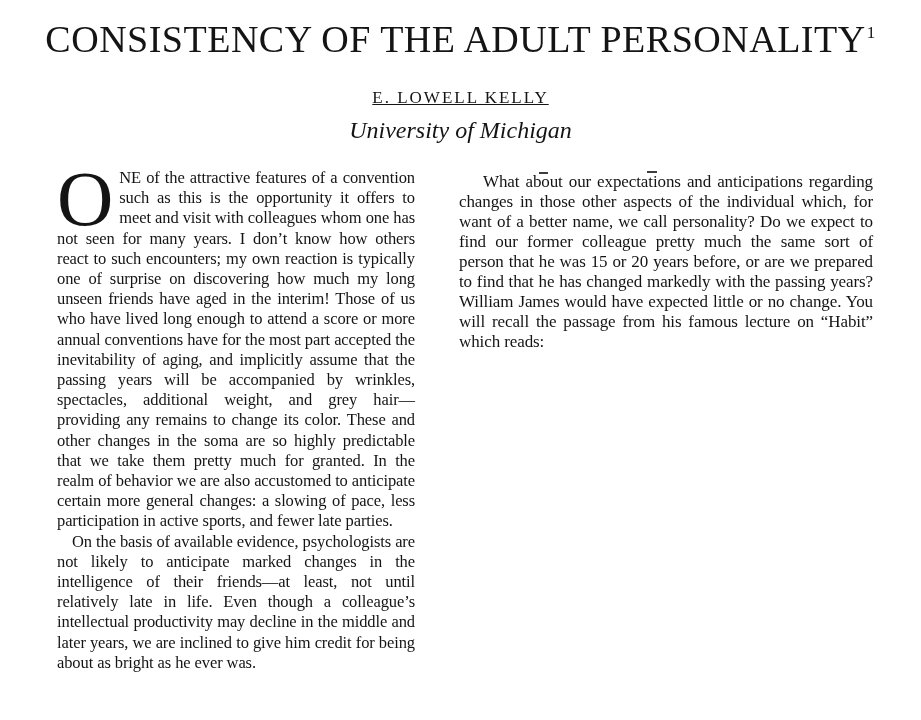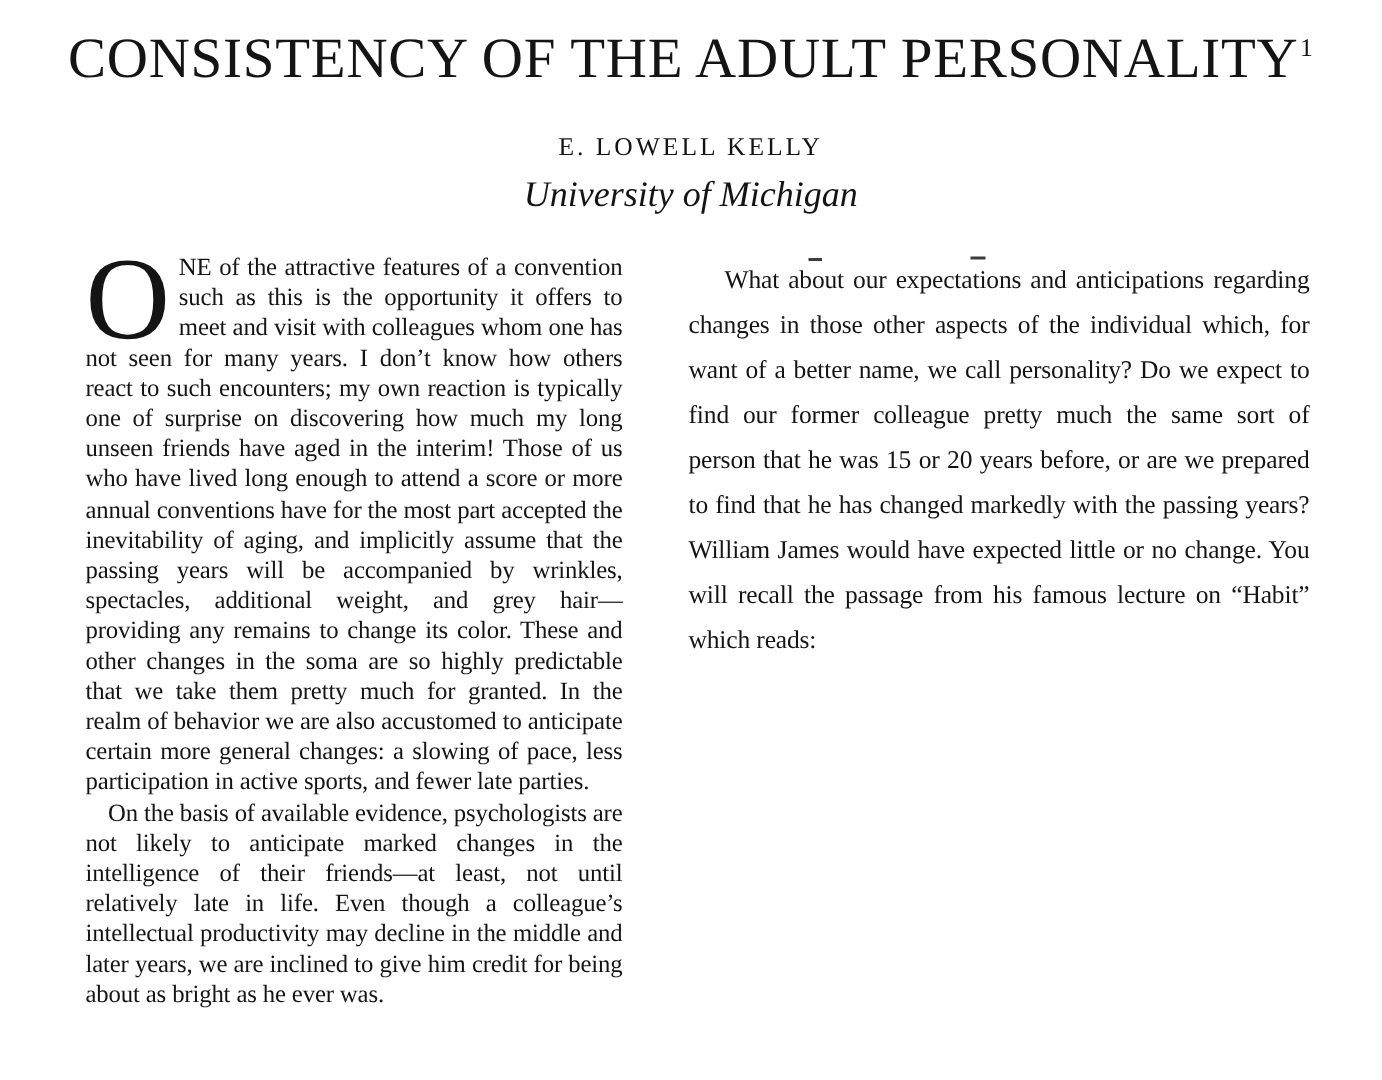--- a/index.html
+++ b/index.html
@@ -36,20 +36,21 @@
   }
 
   .author {
     position: absolute;
     top: 88px;
     left: 0;
     width: 100%;
     text-align: center;
     font-size: 17px;
     letter-spacing: 2px;
+    text-decoration: underline;
   }
 
   .affiliation {
     position: absolute;
     top: 117px;
     left: 0;
     width: 100%;
     text-align: center;
     font-size: 24px;
     font-style: italic;
@@ -72,21 +73,21 @@
 
   .par {
     margin: 0;
     font-size: 16.5px;
     line-height: 20.2px;
     letter-spacing: -0.1px;
     text-align: justify;
   }
   .col-right .par {
     font-size: 17px;
-    line-height: 30px;
+    line-height: 20px;
     text-indent: 24px;
   }
   .par.indented { text-indent: 15px; }
 
   .dropcap {
     float: left;
     font-size: 78px;
     line-height: 58px;
     height: 60px;
     padding: 2px 6px 0 0;

